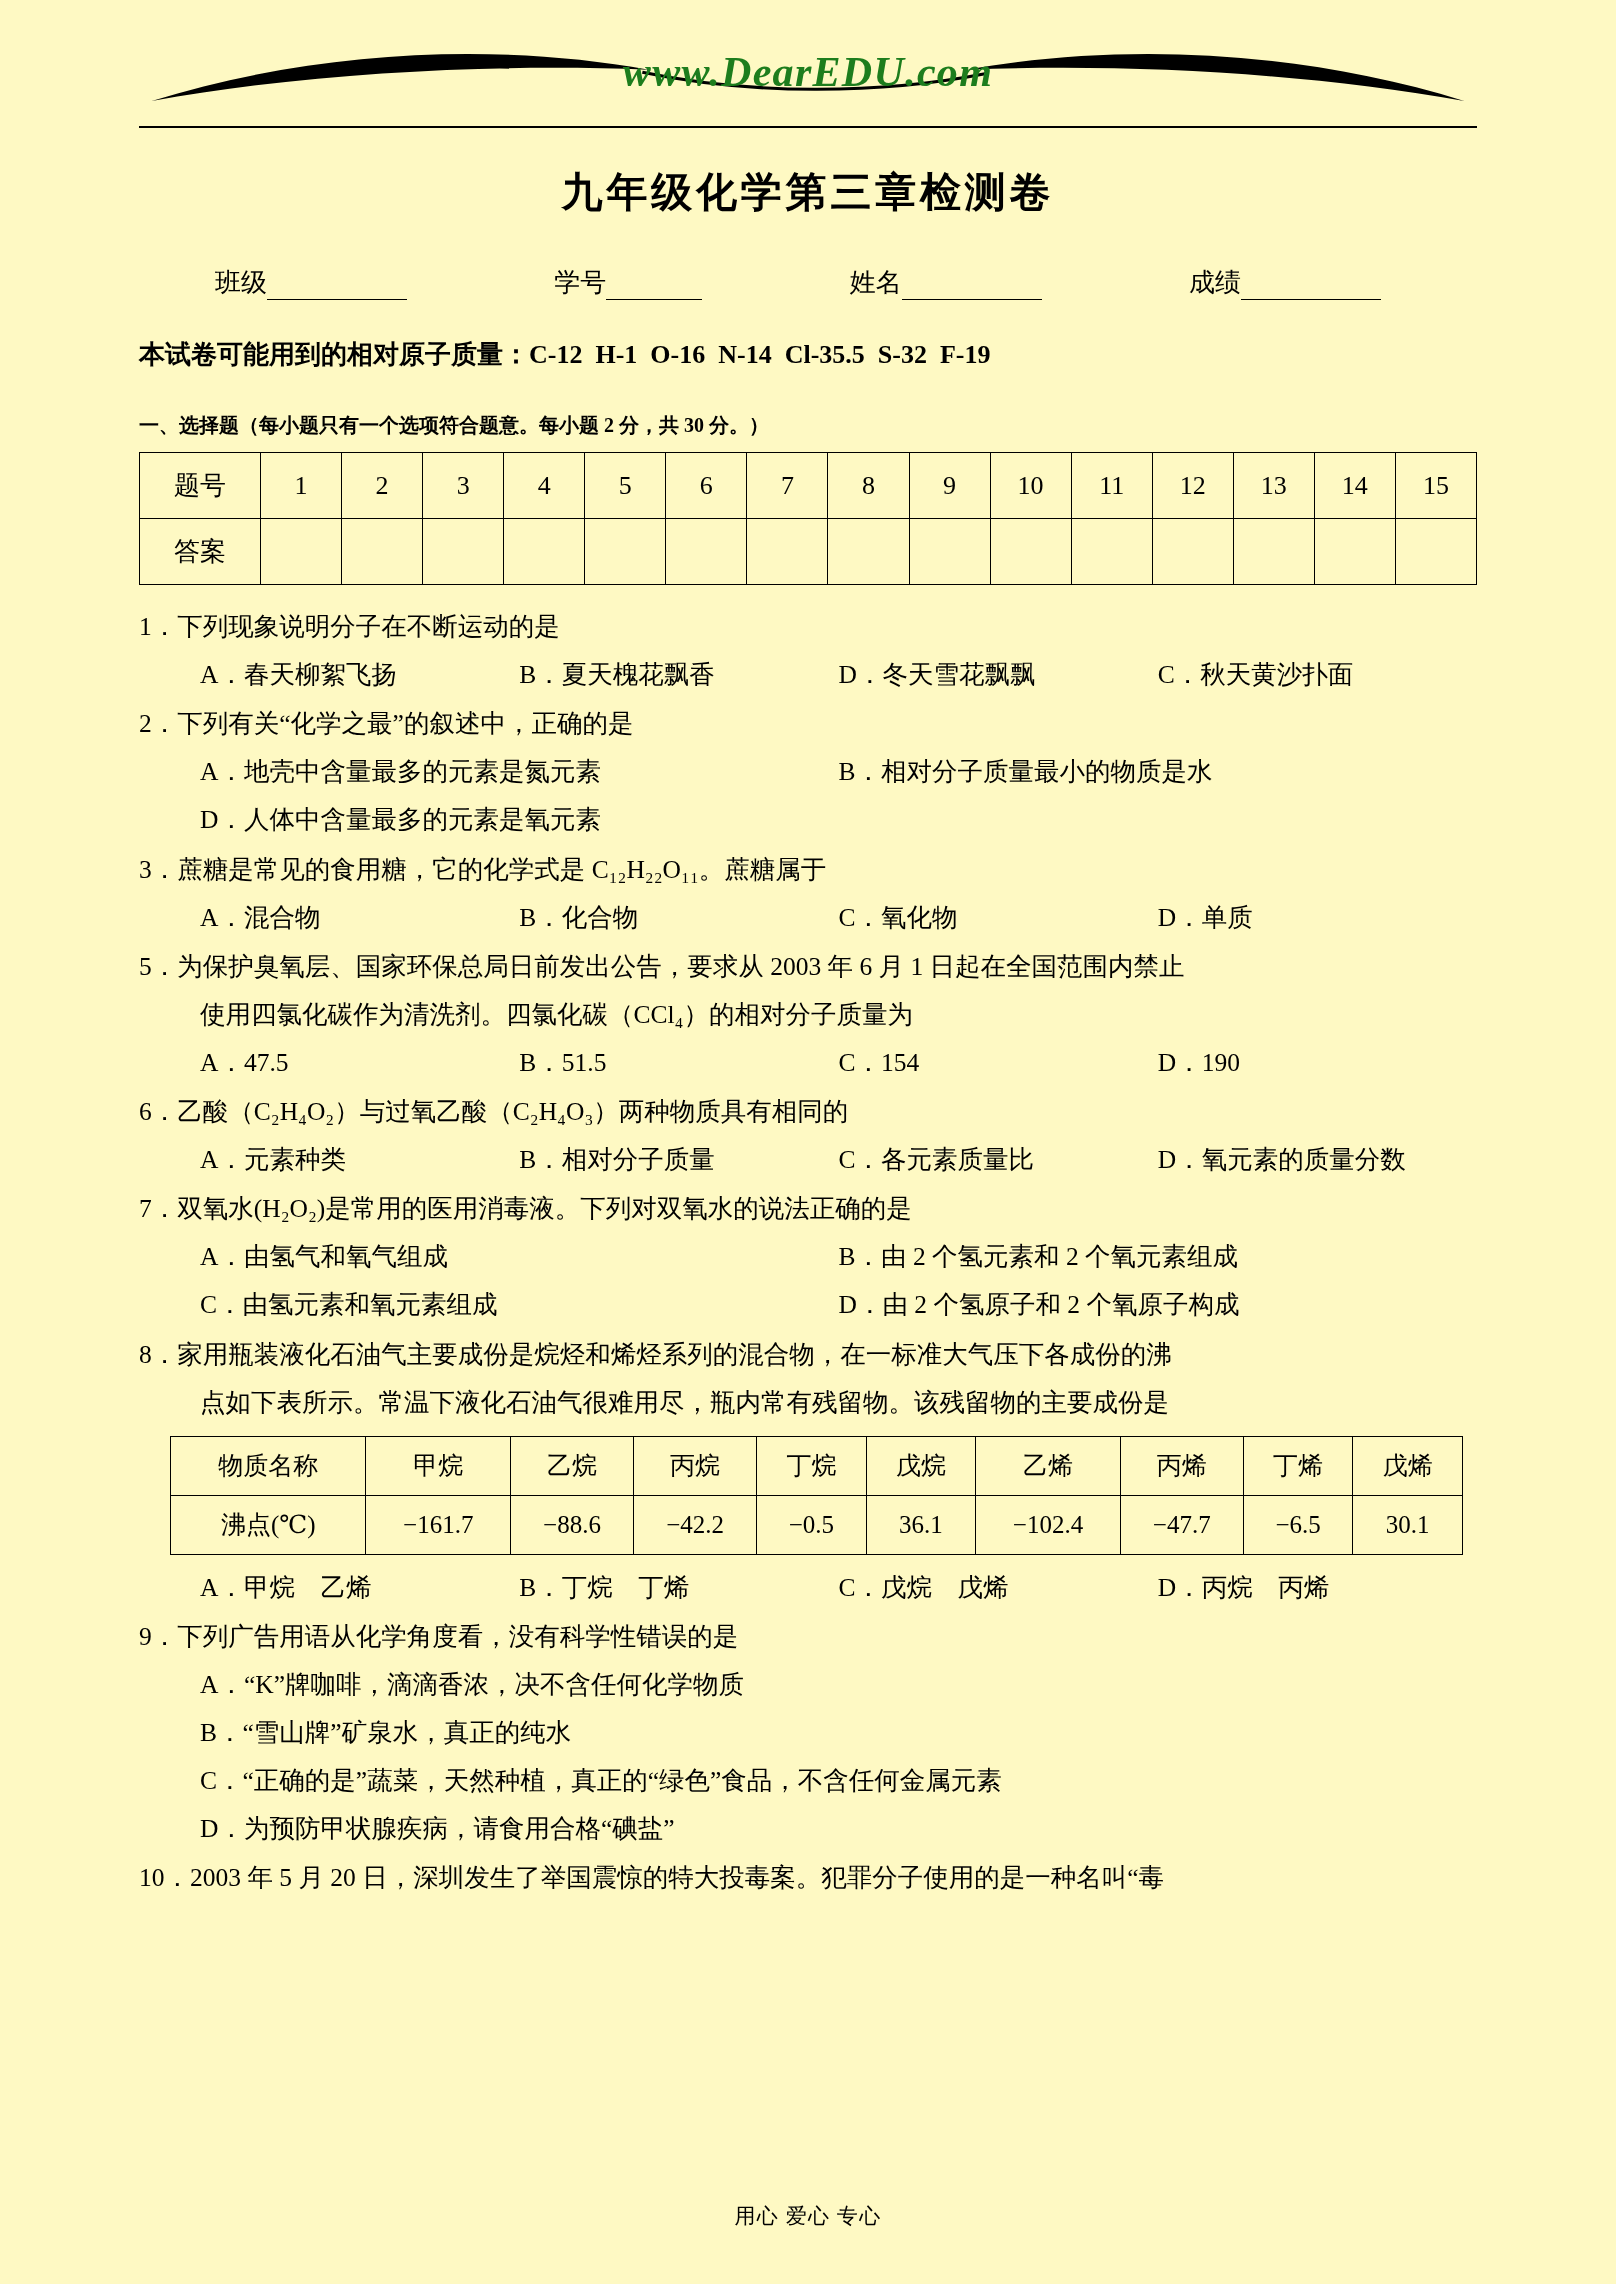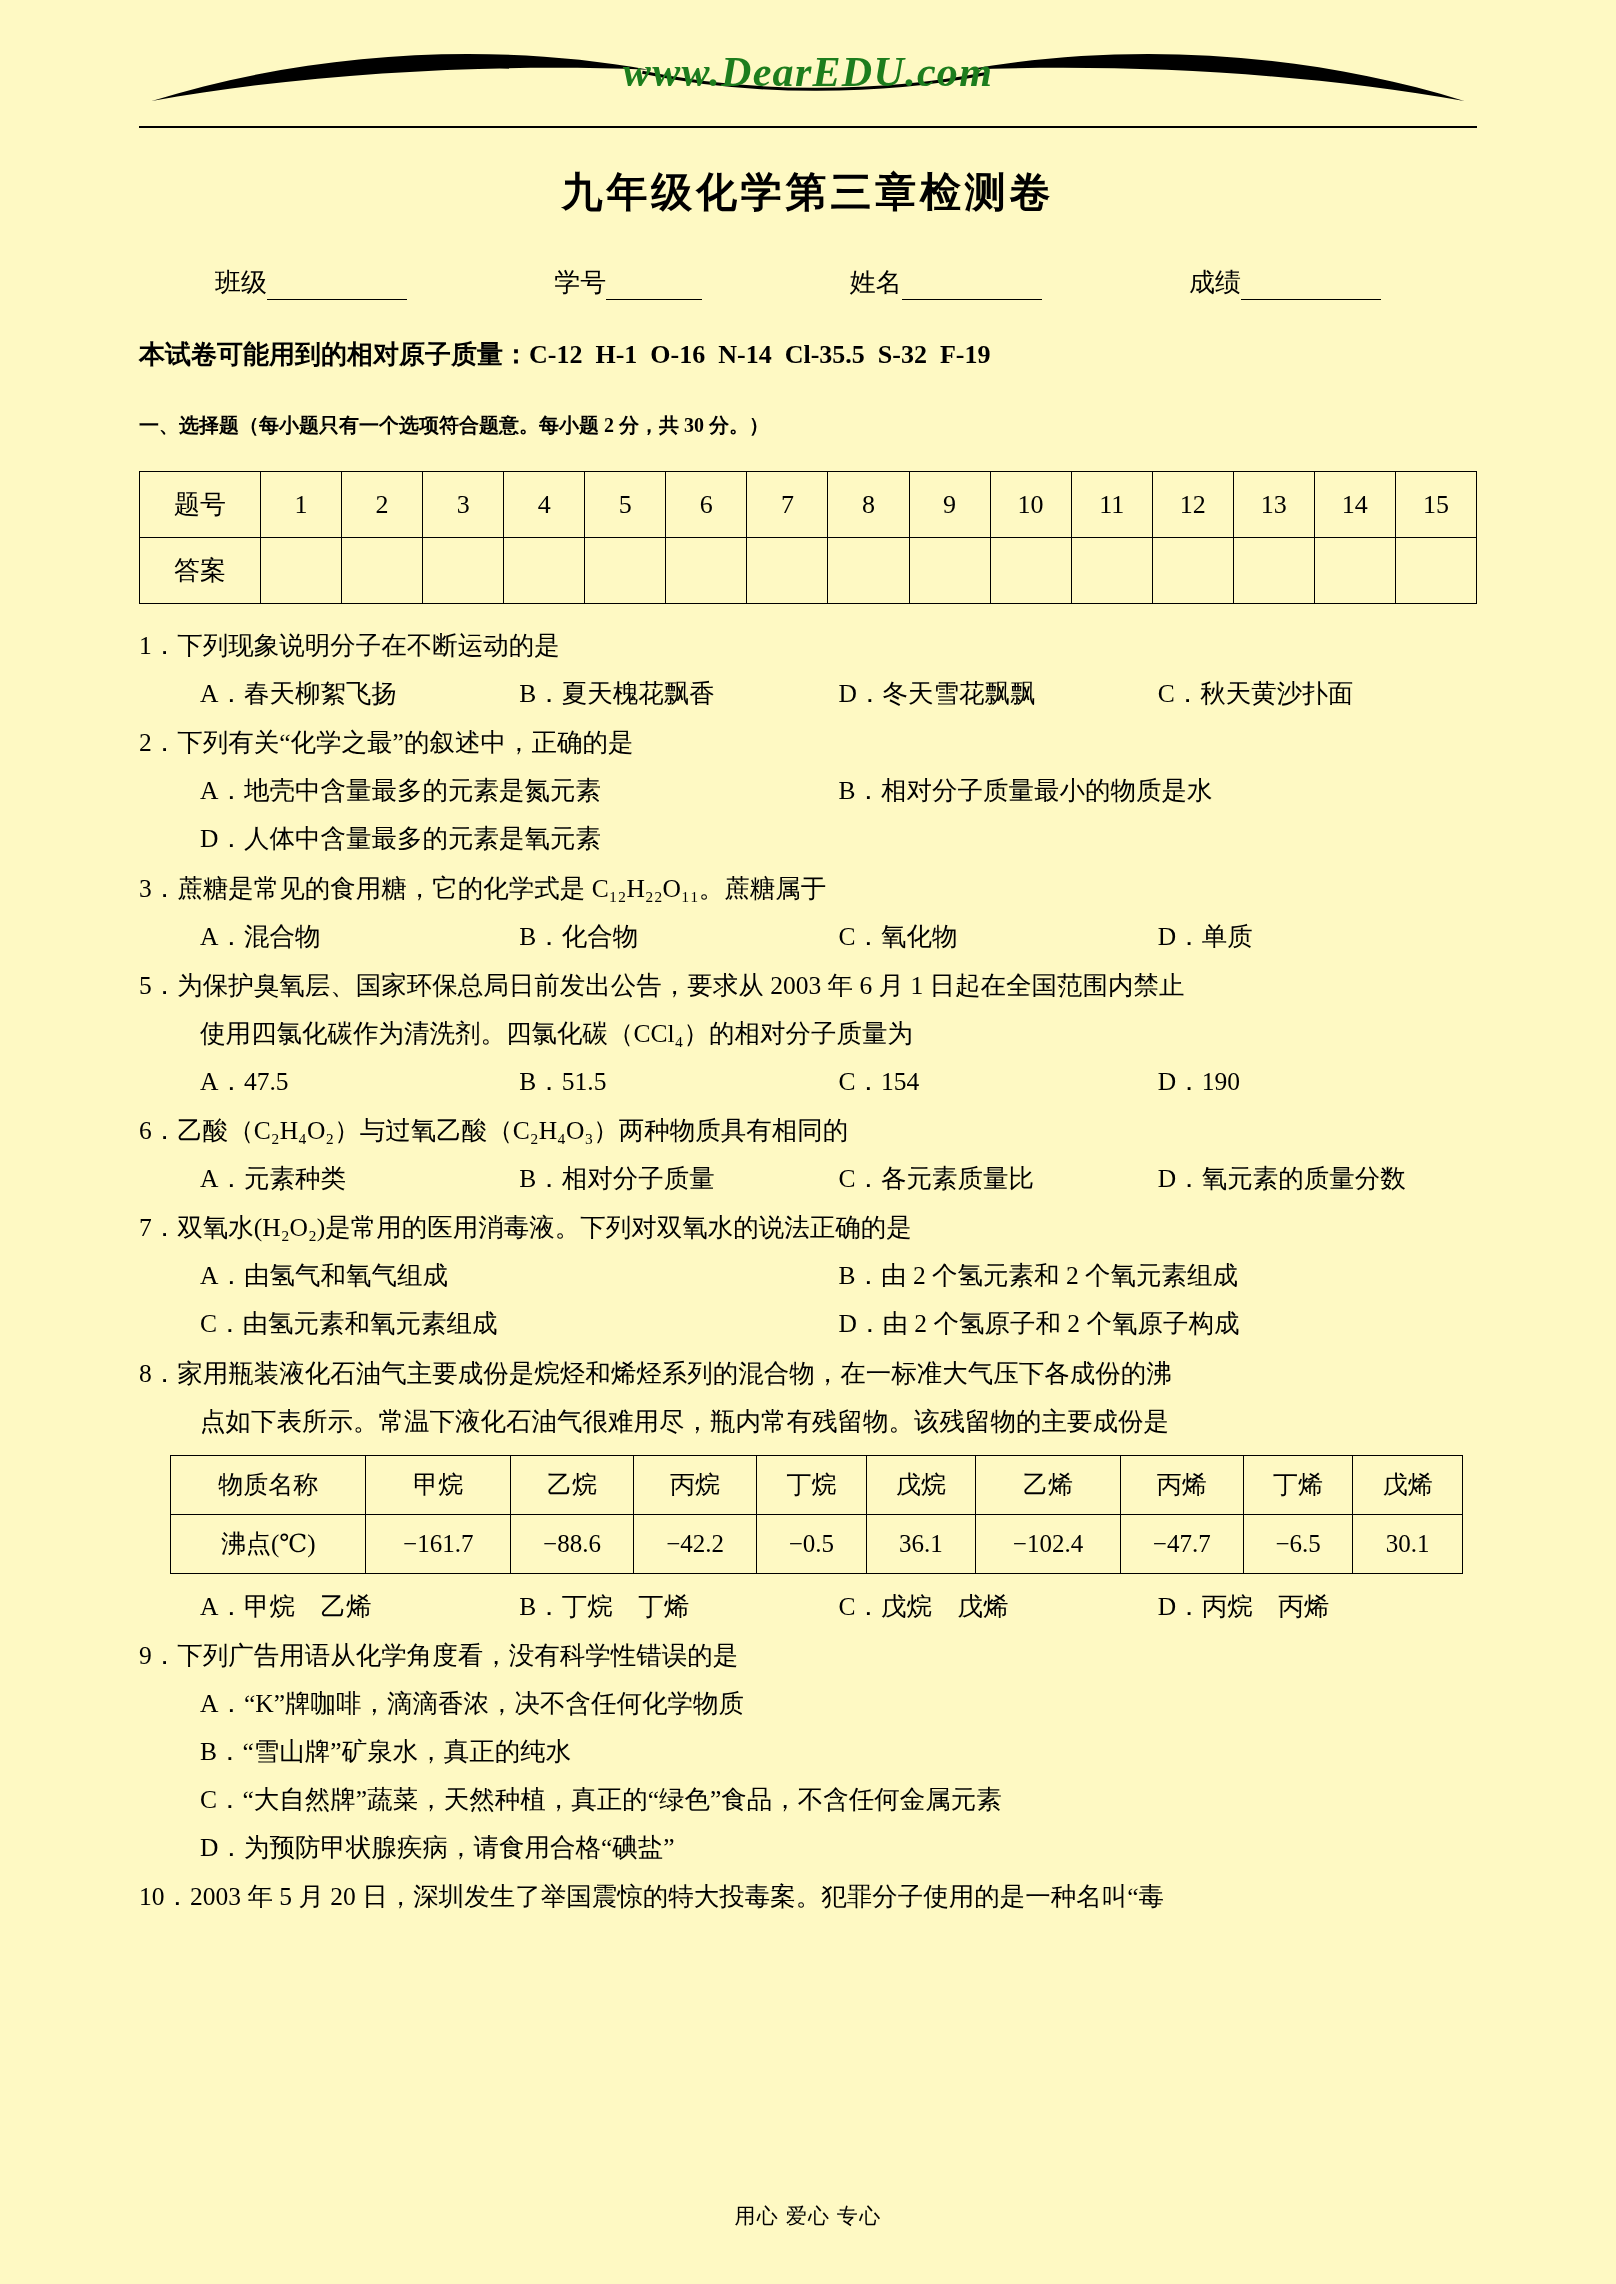--- a/index.html
+++ b/index.html
@@ -23,21 +23,21 @@
   
   .doc-title { margin-top:37px; text-align:center; font-size:41px; font-weight:bold; letter-spacing:3.8px; }
   .student-fields { margin-top:45px; display:flex; justify-content:space-between; padding:0 96px 0 76px; font-size:26px; }
   .field { display:flex; align-items:flex-end; }
   .blank { display:inline-block; width:140px; height:29px; border-bottom:1.9px solid #000; }
   .field:nth-child(2) .blank { width:96px; }
   .atomic-line { margin-top:37px; font-weight:bold; font-size:26px; white-space:pre-wrap; }
   .section-heading { margin-top:40px; font-weight:bold; font-size:20px; }
 
   
-  .answer-grid { margin-top:32px; width:100%; border-collapse:collapse; table-layout:fixed; }
+  .answer-grid { margin-top:13px; width:100%; border-collapse:collapse; table-layout:fixed; }
   .answer-grid td { border:1.9px solid #000; height:66px; text-align:center; font-size:26px; }
   .answer-grid td.lbl { width:121px; }
 
   
   .questions { margin-top:18px; }
   .question { margin-bottom:1.3px; }
   .q-line { line-height:48px; font-size:25.5px; }
   .q-line.cont { padding-left:61px; }
   .q-num { display:inline; }
   .q-line.opts { display:flex; margin-left:61px;justify-content:center; }
@@ -229,21 +229,21 @@
       </div>
       <div class="question">
         <div class="q-line stem"><span class="q-num">9．</span><span>下列广告用语从化学角度看，没有科学性错误的是</span></div>
         <div class="q-line opts">
           <span class="opt">A．“K”牌咖啡，滴滴香浓，决不含任何化学物质</span>
         </div>
         <div class="q-line opts">
           <span class="opt">B．“雪山牌”矿泉水，真正的纯水</span>
         </div>
         <div class="q-line opts">
-          <span class="opt">C．“大自然牌”蔬菜，天然种植，真正的“绿色”食品，不含任何金属元素</span>
+          <span class="opt">C．“正确的是”蔬菜，天然种植，真正的“绿色”食品，不含任何金属元素</span>
         </div>
         <div class="q-line opts">
           <span class="opt">D．为预防甲状腺疾病，请食用合格“碘盐”</span>
         </div>
       </div>
       <div class="question">
         <div class="q-line stem"><span class="q-num">10．</span><span>2003 年 5 月 20 日，深圳发生了举国震惊的特大投毒案。犯罪分子使用的是一种名叫“毒</span></div>
       </div>
     </div>
 

